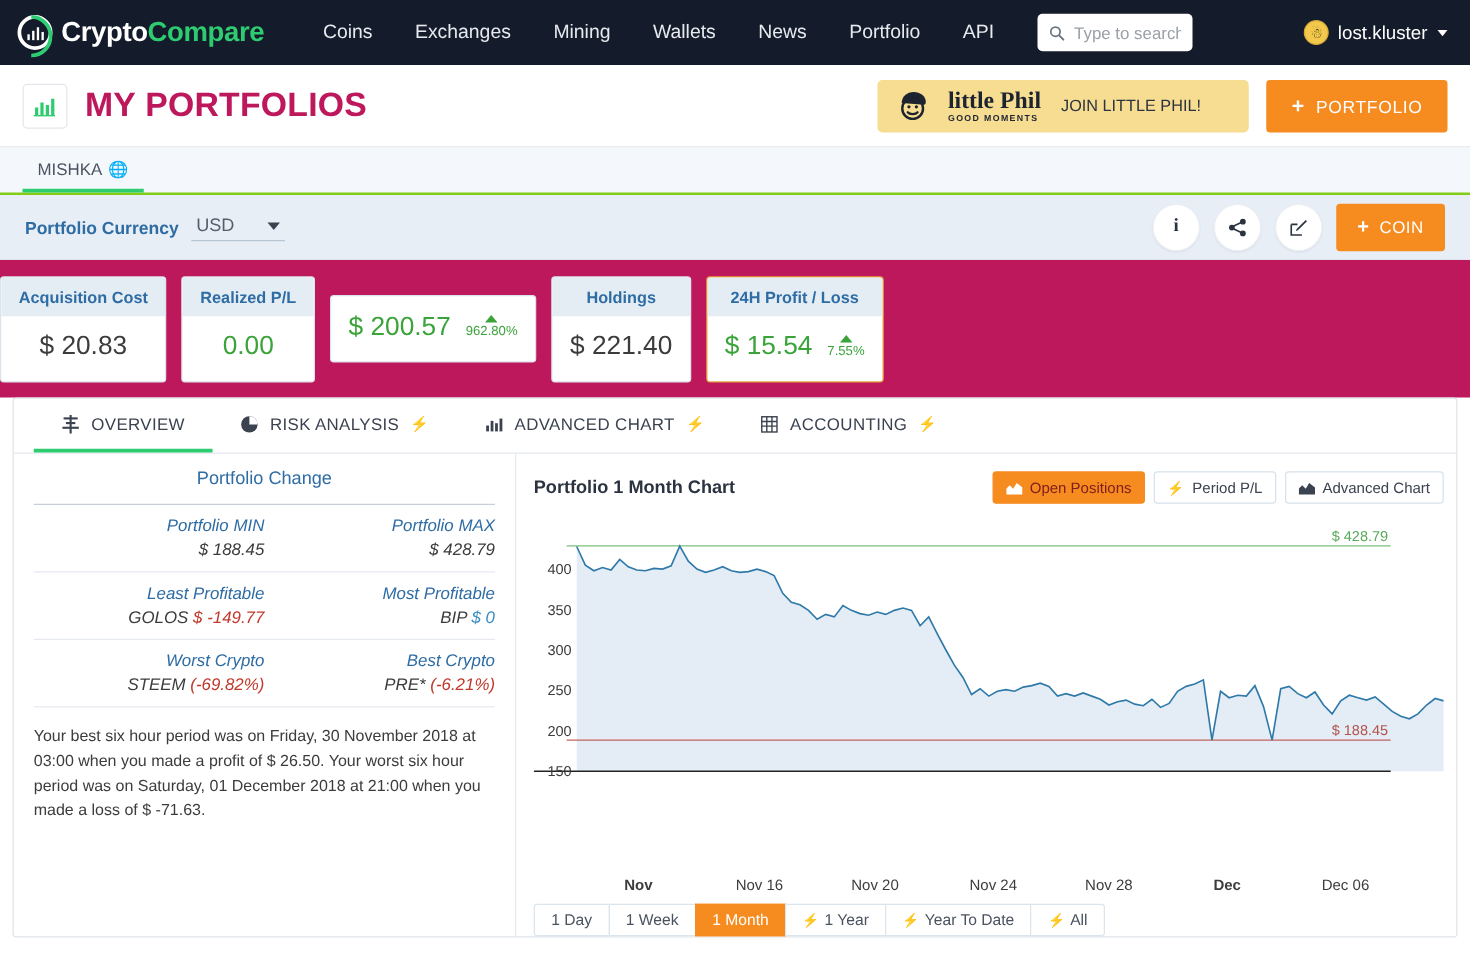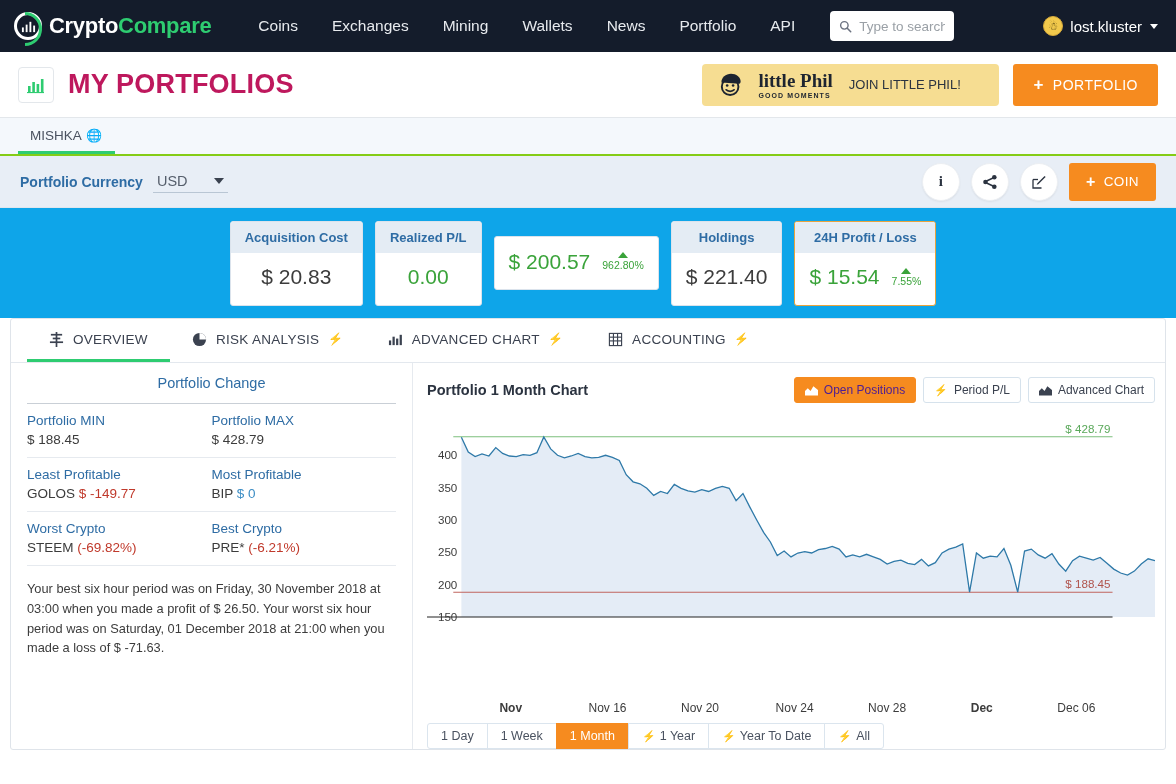--- a/index.html
+++ b/index.html
@@ -136,22 +136,22 @@
   .round-btn .iglyph { font-size: 15px; color: #2b3340; font-family: "Liberation Serif", serif; font-weight: bold; }
   .btn-coin {
     background: #f68b1f; color: #fff; border: none; border-radius: 3px;
     height: 38px; padding: 0 17px; font-size: 13.5px; letter-spacing: .4px;
     display: flex; align-items: center; gap: 8px; cursor: pointer;
     font-family: "Liberation Sans", sans-serif;
   }
 
   
   .stats-row {
-    height: 110px; background: #0ea5e9; display: flex; align-items: center;
-    justify-content: center; padding: 0 10px 0 0; gap: 12px;
+    height: 110px; background: #be185d; display: flex; align-items: center;
+    justify-content: flex-start; padding: 0 10px 0 0; gap: 12px;
   }
   .stat-card {
     border: 1px solid #dbe3ec; border-radius: 3px; overflow: hidden;
     background: #fff; min-width: 98px;
   }
   .stat-card.highlight { border: 1px solid #e8a33d; }
   .stat-head {
     background: #e4ecf4; color: #2e6ca4; font-weight: bold; font-size: 13px;
     padding: 8px 14px; text-align: center; white-space: nowrap;
   }
@@ -198,42 +198,42 @@
     width: 0; height: 0; border-left: 6px solid transparent;
     border-right: 6px solid transparent; border-top: 7px solid #b02a22;
     margin-bottom: 3px;
   }
   .pc-pct { font-size: 11px; color: #b02a22; }
 
   .hr { border-top: 1px solid #c9cfd6; margin: 12px 0 0 0; }
   .hr-light { border-top: 1px solid #e6eaef; }
 
   .pair-row { display: flex; }
-  .pair-cell { flex: 1; text-align: left; padding: 9px 0 10px 0; }
+  .pair-cell { flex: 1; text-align: right; padding: 9px 0 10px 0; font-style: italic; }
   .pair-label { color: #2e6ca4; font-size: 13.5px; margin-bottom: 4px; }
   .pair-value { font-size: 13.5px; color: #3c3c3c; }
   .red { color: #c0392b; }
   .blue { color: #3c8dc4; }
 
   .summary-txt {
     font-size: 12.8px; color: #3c3c3c; line-height: 1.55; padding: 13px 0 0 0;
   }
 
   
   .right-col { flex: 1; padding: 14px 10px 0 14px; display: flex; flex-direction: column; min-width: 0; }
   .chart-head { display: flex; align-items: center; }
   .chart-title { font-size: 14.5px; font-weight: bold; color: #2b3340; }
   .chart-btns { margin-left: auto; display: flex; gap: 7px; }
   .cbtn {
     border: 1px solid #d6e2ec; background: #fff; border-radius: 3px;
     font-size: 12px; color: #3b4250; padding: 5px 10px; cursor: pointer;
     display: flex; align-items: center; gap: 6px; white-space: nowrap;
     font-family: "Liberation Sans", sans-serif;
   }
-  .cbtn.active { background: #f68b1f; border-color: #f68b1f; color: #4c1d95; }
+  .cbtn.active { background: #f68b1f; border-color: #f68b1f; color: #7f1d1d; }
 
   .chart-wrap { position: relative; flex: 1; margin-top: 10px; min-height: 0; }
   .chart-svg { display: block; width: 100%; height: 218px; }
 
   .range-row { display: flex; margin-top: 4px; }
   .rbtn {
     border: 1px solid #dbe5ee; background: #fff; font-size: 12.5px;
     color: #4a5260; padding: 5px 13px; cursor: pointer; margin-left: -1px;
     display: flex; align-items: center; gap: 4px; white-space: nowrap;
     font-family: "Liberation Sans", sans-serif;

